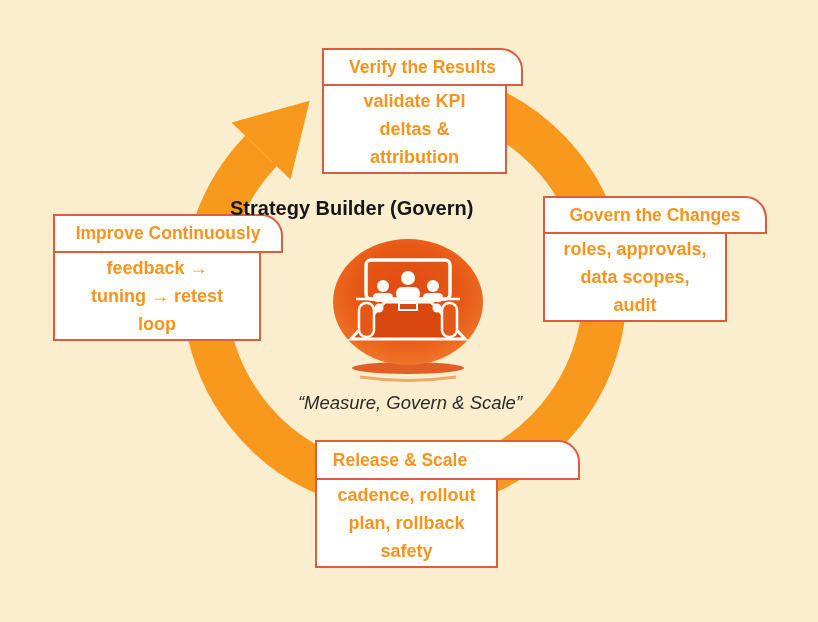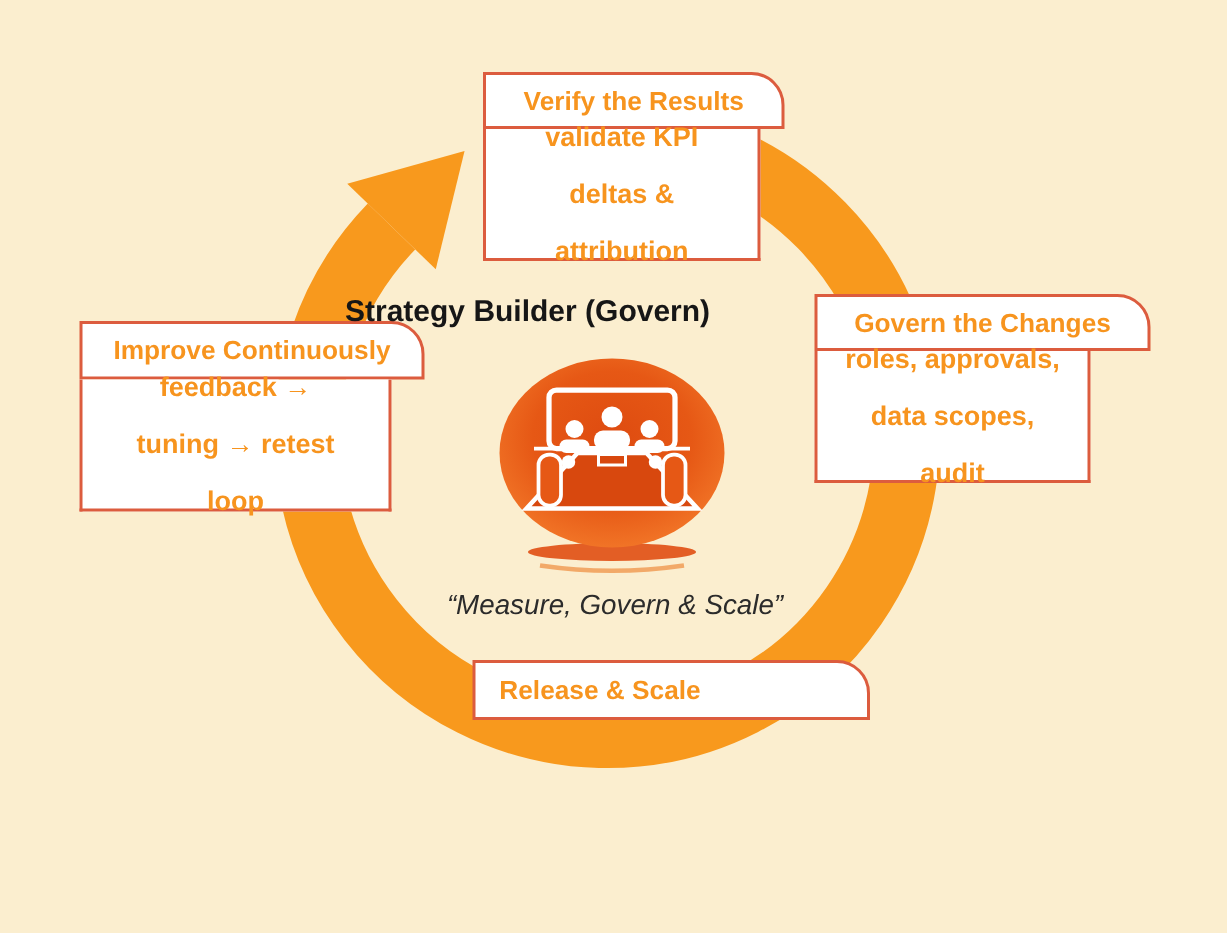--- a/index.html
+++ b/index.html
@@ -30,21 +30,21 @@
     justify-content: center;
   }
   .card-body {
     box-sizing: border-box;
     background: #ffffff;
     border: 2px solid var(--card-border, #DC5C3E);
     border-top: none;
     color: var(--card-text, #F7941E);
     font-weight: bold;
     font-size: 18px;
-    line-height: 38px;
+    line-height: 28px;
     height: 88px;
     display: flex;
     align-items: center;
     justify-content: center;
     text-align: center;
     white-space: pre-line;
   }
   .card.pos-top    { left: 322px; top: 48px; }
   .card.pos-top    .card-header { width: 201px; }
   .card.pos-top    .card-body   { width: 185px; }
@@ -100,20 +100,23 @@
 
   <div class="card pos-right">
     <div class="card-header">Govern the Changes</div>
     <div class="card-body">roles, approvals,
 data scopes,
 audit</div>
   </div>
 
   <div class="card pos-bottom">
     <div class="card-header">Release &amp; Scale</div>
+    <div class="card-body">cadence, rollout
+plan, rollback
+safety</div>
   </div>
 
   <div class="card pos-left">
     <div class="card-header">Improve Continuously</div>
     <div class="card-body">feedback →
 tuning → retest
 loop</div>
   </div>
 
   <div class="center-title">Strategy Builder (Govern)</div>

